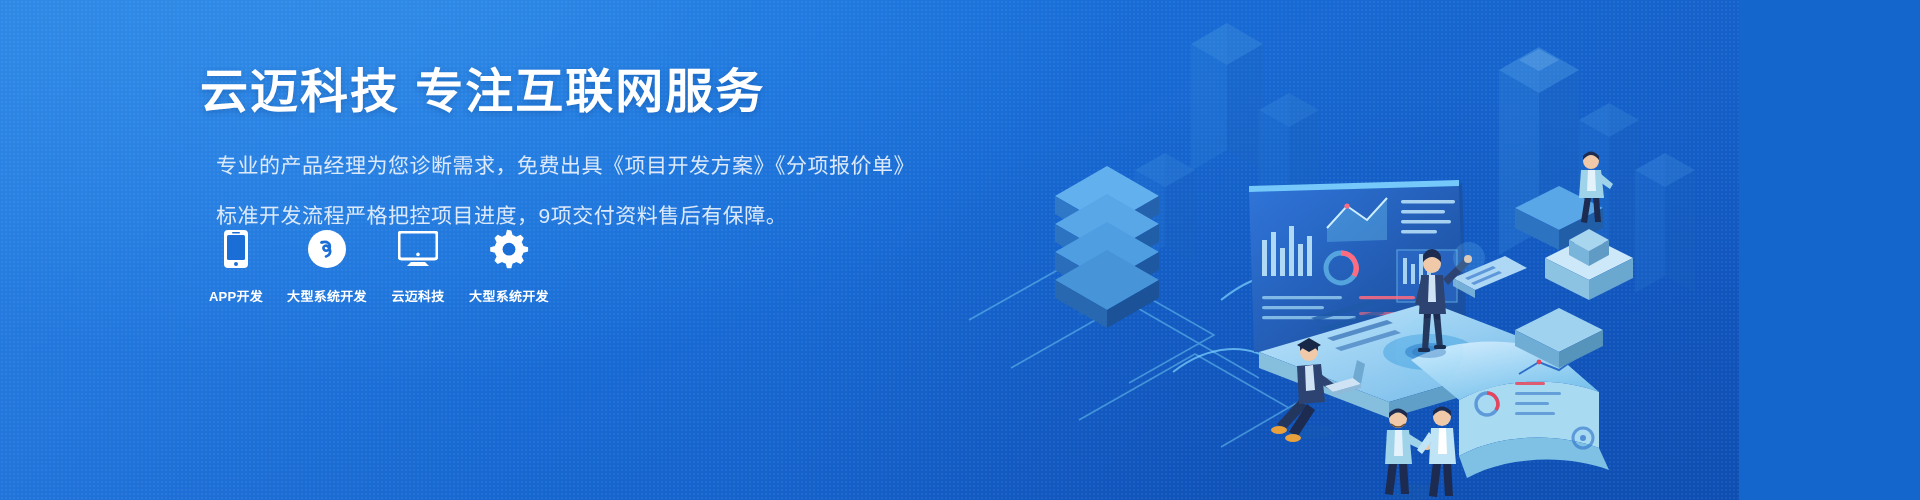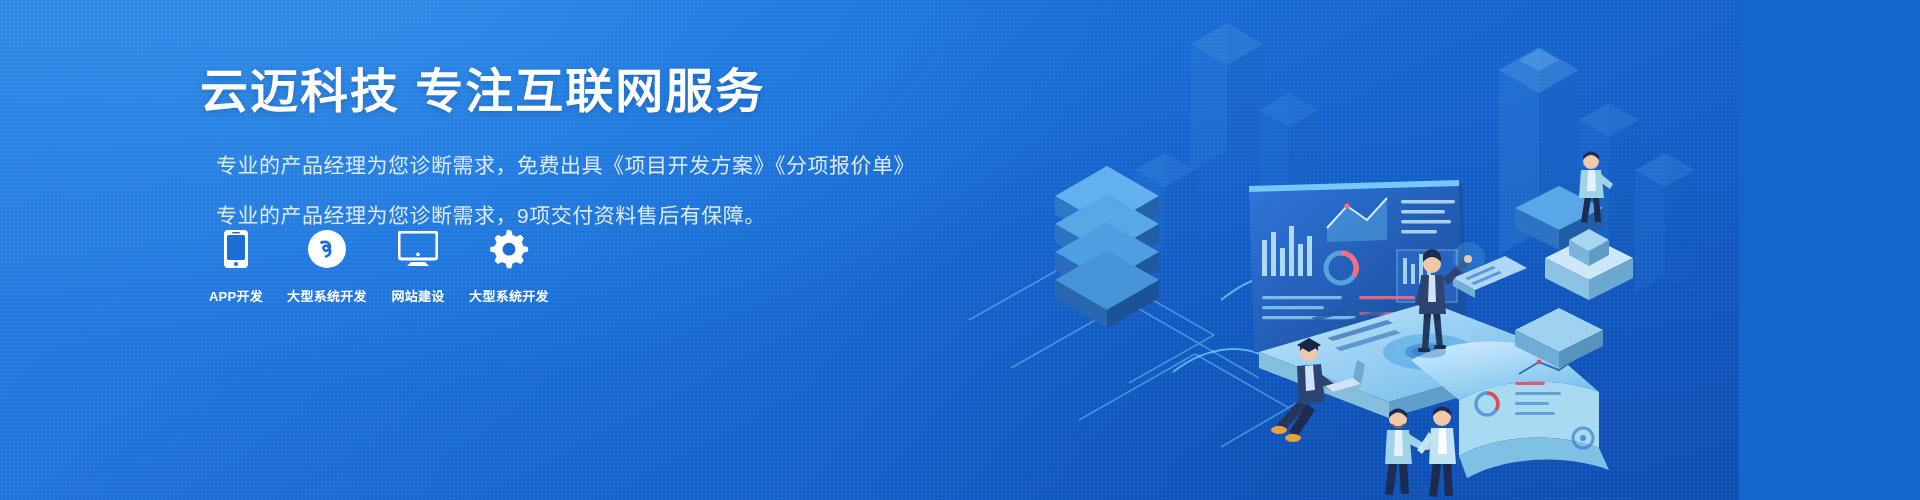--- a/index.html
+++ b/index.html
@@ -387,21 +387,21 @@
 
       <circle cx="510" cy="258" r="16" fill="#7fd4ff" opacity="0.18"></circle>
       <circle cx="470" cy="352" r="34" fill="#7fd4ff" opacity="0.08"></circle>
     </svg>
   </div>
 
   <div id="copy">
     <h1 id="headline">云迈科技 专注互联网服务</h1>
     <div id="subtitle">
       <p class="sub-line">专业的产品经理为您诊断需求，免费出具《项目开发方案》《分项报价单》</p>
-      <p class="sub-line">专业的产品经理为您诊断需求，9项交付资料售后有保障。</p>
+      <p class="sub-line">标准开发流程严格把控项目进度，9项交付资料售后有保障。</p>
     </div>
   </div>
 
   <div id="services">
 
     <div class="service">
       <div class="svc-icon">
         <svg width="26" height="40" viewBox="0 0 26 40">
           <rect x="1" y="1" width="24" height="38" rx="4" fill="#ffffff"></rect>
           <rect x="4" y="6" width="18" height="25" rx="1.5" fill="#1a6ed6"></rect>
@@ -425,21 +425,21 @@
 
 
     <div class="service">
       <div class="svc-icon">
         <svg width="40" height="36" viewBox="0 0 40 36">
           <rect x="1" y="1" width="38" height="27" rx="2.6" fill="none" stroke="#ffffff" stroke-width="3"></rect>
           <circle cx="20" cy="23.4" r="1.8" fill="#ffffff"></circle>
           <path d="M13 31 L 27 31 L 31 35 L 9 35 Z" fill="#ffffff"></path>
         </svg>
       </div>
-      <span class="svc-label">网站建设</span>
+      <span class="svc-label">云迈科技</span>
     </div>
 
     <div class="service">
       <div class="svc-icon">
         <svg width="40" height="40" viewBox="0 0 40 40">
           <path fill="#ffffff" d="M20 0.8 L24.3 1.4 L25.6 6.1 C26.9 6.5 28.1 7.1 29.2 7.8 L33.6 5.7 L36.8 8.9 L34.7 13.3 C35.4 14.4 36 15.6 36.4 16.9 L41.1 18.2 L41.1 22.5 L36.4 23.8 C36 25.1 35.4 26.3 34.7 27.4 L36.8 31.8 L33.6 35 L29.2 32.9 C28.1 33.6 26.9 34.2 25.6 34.6 L24.3 39.3 L20 39.3 L18.7 34.6 C17.4 34.2 16.2 33.6 15.1 32.9 L10.7 35 L7.5 31.8 L9.6 27.4 C8.9 26.3 8.3 25.1 7.9 23.8 L3.2 22.5 L3.2 18.2 L7.9 16.9 C8.3 15.6 8.9 14.4 9.6 13.3 L7.5 8.9 L10.7 5.7 L15.1 7.8 C16.2 7.1 17.4 6.5 18.7 6.1 Z" transform="translate(-2,0)"></path>
           <circle cx="20" cy="20.2" r="6.4" fill="#1a6ed6"></circle>
         </svg>
       </div>
       <span class="svc-label">大型系统开发</span>

